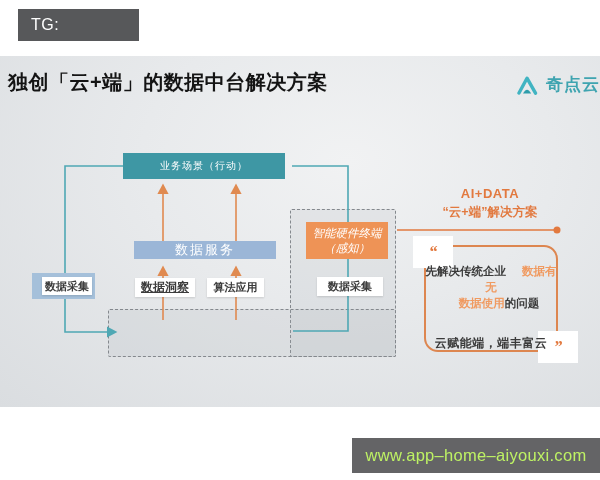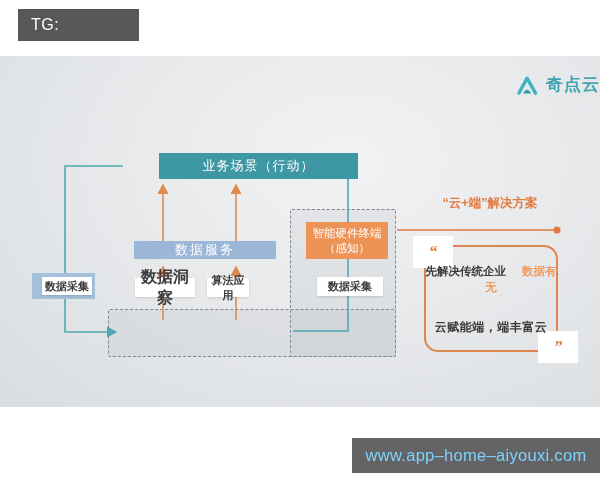--- a/index.html
+++ b/index.html
@@ -35,39 +35,39 @@
     border:1.5px dashed #84888d;background:rgba(168,173,178,.16);border-radius:2px;
   }
   .zone-hw{left:290px;top:153px;width:106px;height:148px;}
   .zone-mid{left:108px;top:253px;width:288px;height:48px;}
 
   
   .node{display:flex;align-items:center;justify-content:center;text-align:center;color:#fff;}
   .teal{background:#3e97a4;}
   .blue1{background:#a5c0da;margin-top:35px;}
   .blue2{background:#9bb6d7;}
-  .orange{background:#ee9356;}
+  .orange{background:#ee9356;font-style:italic;}
   .whitebox{
     background:#ffffff;color:#3c3c3c;font-weight:bold;
     box-shadow:0 1px 2px rgba(0,0,0,.14);
   }
-  .n-business{left:123px;top:97px;width:199px;height:26px;font-size:13px;letter-spacing:1px;margin-left:36px;}
+  .n-business{left:123px;top:97px;width:162px;height:26px;font-size:10px;letter-spacing:1px;}
   .n-software{left:32px;top:182px;width:63px;height:26px;font-size:13px;letter-spacing:2px;}
   .n-collect-l{left:42px;top:221px;width:50px;height:18px;font-size:11px;}
   .n-service{left:134px;top:185px;width:142px;height:18px;font-size:13px;letter-spacing:2px;}
-  .n-insight{left:135px;top:222px;width:60px;height:19px;font-size:16px;}
-  .n-algo{left:207px;top:222px;width:42px;height:19px;font-size:11px;}
+  .n-insight{left:135px;top:222px;width:60px;height:19px;font-size:12px;text-decoration:underline;}
+  .n-algo{left:207px;top:222px;width:57px;height:19px;font-size:11px;}
   .n-hardware{left:306px;top:166px;width:82px;height:37px;font-size:11.5px;line-height:15px;flex-direction:column;}
   .n-collect-r{left:317px;top:221px;width:66px;height:19px;font-size:11px;}
   .n-platform{left:123px;top:264px;width:167px;height:27px;font-size:13px;letter-spacing:1px;}
 
   
   .ai-block{left:415px;top:130px;width:150px;text-align:center;color:#e2793f;font-weight:bold;}
   .ai-line1{font-size:13px;letter-spacing:.5px;}
-  .ai-line2{font-size:12.5px;margin-top:9px;}
+  .ai-line2{font-size:12.5px;margin-top:3px;}
   .quote-card{
     left:424px;top:189px;width:134px;height:107px;
     border:2px solid #dd8650;border-radius:14px;
   }
   .quote-sq{
     width:40px;height:32px;background:#ffffff;color:#e2793f;
     display:flex;align-items:center;justify-content:center;
     font-family:"Liberation Serif","DejaVu Serif",serif;
     font-size:17px;font-weight:bold;font-style:italic;
   }
@@ -75,31 +75,32 @@
   .q-close{left:538px;top:275px;}
   .card-text{
     left:424px;top:207px;width:134px;text-align:center;color:#3a3a3a;
     font-size:11.5px;font-weight:bold;line-height:16px;
   }
   .hl{color:#f09a60;padding-left:16px;}
   .slogan{margin-top:24px;font-size:12px;letter-spacing:.5px;}
 
   
   .url-bar{
-    left:352px;top:438px;width:248px;height:35px;background:#646466;color:#7dd3fc;
+    left:352px;top:438px;width:248px;height:35px;background:#646466;color:#bef264;
     font-size:16.5px;display:flex;align-items:center;justify-content:center;letter-spacing:.3px;
   }
 </style>
 </head>
 <body>
 
 <div class="abs tg-badge">TG: MYYJJPP</div>
 
 <div class="abs slide">
 
+  <div class="abs slide-title">独创「云+端」的数据中台解决方案</div>
 
   <div class="abs logo">
     <span style="display:flex;">
       <svg width="24" height="21" viewBox="0 0 24 21">
         <path d="M4 19 L12 4.2 L20.5 19.2" fill="none" stroke="#41b4c2" stroke-width="3.4" stroke-linecap="round" stroke-linejoin="round"></path>
         <path d="M8 19.6 Q12 12 16.2 19.6 Z" fill="#2e9dab"></path>
       </svg>
     </span>
     <span class="logo-text">奇点云</span>
   </div>
@@ -137,27 +138,29 @@
   <div class="abs node blue2 n-service">数据服务</div>
   <div class="abs node whitebox n-insight">数据洞察</div>
   <div class="abs node whitebox n-algo">算法应用</div>
   <div class="abs node orange n-hardware">
     <span>智能硬件终端</span>
     <span>（感知）</span>
   </div>
   <div class="abs node whitebox n-collect-r">数据采集</div>
 
   <div class="abs ai-block">
+    <div class="ai-line1">AI+DATA</div>
     <div class="ai-line2">“云+端”解决方案</div>
   </div>
 
   <div class="abs quote-card"></div>
   <div class="abs quote-sq q-open">“</div>
   <div class="abs quote-sq q-close">”</div>
 
   <div class="abs card-text">
     <div><span>先解决传统企业</span><span class="hl">数据有无</span></div>
+    <div><span class="hl">数据使用</span><span>的问题</span></div>
     <div class="slogan">云赋能端，端丰富云</div>
   </div>
 
 </div>
 
 <div class="abs url-bar">www.app–home–aiyouxi.com</div>
 
 </body></html>

